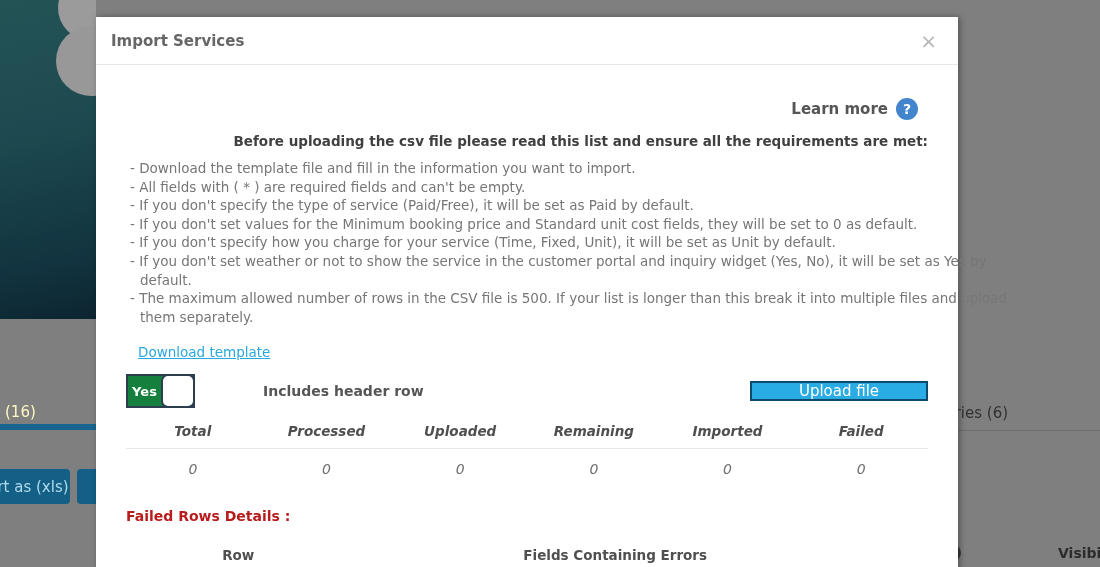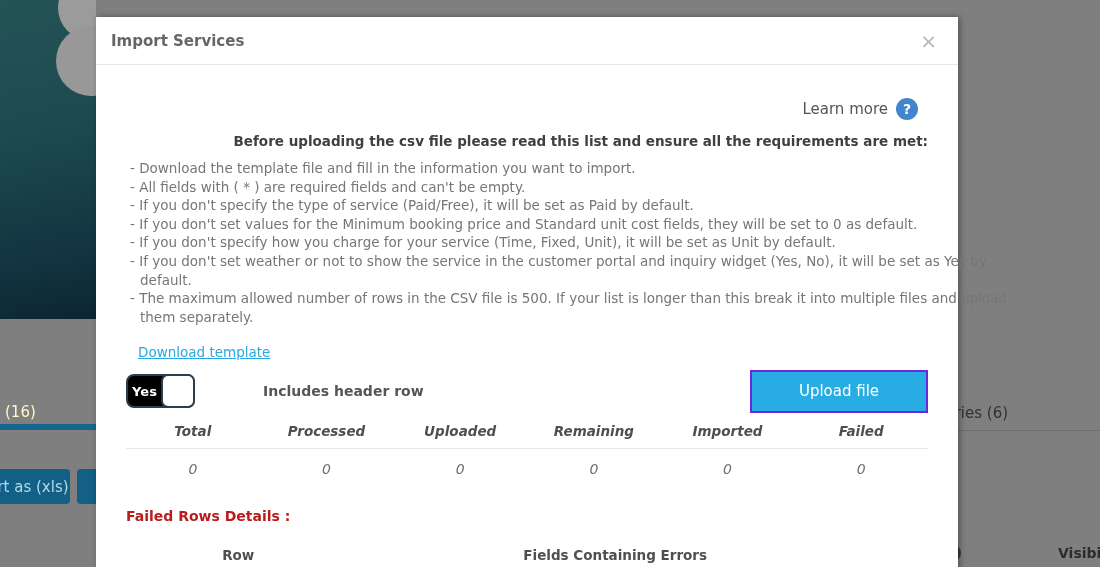--- a/index.html
+++ b/index.html
@@ -82,21 +82,21 @@
   .modal-close {
     margin-left: auto; color: #b5b5b5; font-size: 20px; line-height: 1;
     cursor: pointer;
   }
   .modal-body { padding: 0 30px; }
 
   .learn-row {
     margin-top: 33px; margin-right: 10px;
     display: flex; justify-content: flex-end; align-items: center; gap: 8px;
   }
-  .learn-label { font-size: 15px; font-weight: normal; color: #555555; }
+  .learn-label { font-size: 15px; font-weight: bold; color: #555555; }
   .q-icon {
     width: 22px; height: 22px; border-radius: 50%;
     background: #4285cd; color: #ffffff;
     font-size: 14px; font-weight: bold;
     display: flex; align-items: center; justify-content: center;
     cursor: pointer;
   }
 
   .intro {
     margin-top: 13px;
@@ -116,42 +116,42 @@
     font-size: 13.5px; color: #2aa7e0; text-decoration: underline;
     cursor: pointer;
     margin-left: 12px;
   }
 
   .controls-row {
     margin-top: 12px; display: flex; align-items: center; height: 36px;
   }
   .toggle {
     width: 69px; height: 34px;
-    border: 2px solid #2c3e50; border-radius: 8px;
-    background: #000000;
+    border: 2px solid #2c3e50; border-radius: 0;
+    background: #15803d;
     display: flex; cursor: pointer;
   }
   .toggle-on {
     flex: 1; color: #ffffff; font-size: 13px; font-weight: bold;
     display: flex; align-items: center; justify-content: center;
   }
   .toggle-knob {
     width: 34px; background: #ffffff;
     border: 2px solid #2c3e50; border-radius: 7px;
     margin: -2px -2px -2px 0; height: 34px;
   }
   .header-row-label {
     margin-left: 68px;
     font-size: 14px; font-weight: bold; color: #555555;
   }
   .upload-btn {
     margin-left: auto;
-    width: 178px; height: 43px;
+    width: 178px; height: 20px;
     background: #29abe3; color: #ffffff;
-    border: 2px solid #6d28d9;
+    border: 2px solid #0c4a6e;
     font-size: 15px;
     font-family: "DejaVu Sans", "Liberation Sans", sans-serif;
     display: flex; align-items: center; justify-content: center;
     cursor: pointer;
   }
 
   .stats { margin-top: 14px; font-style: italic; }
   .stats-header, .stats-values { display: flex; }
   .stats-header > div, .stats-values > div {
     flex: 1; text-align: center;

